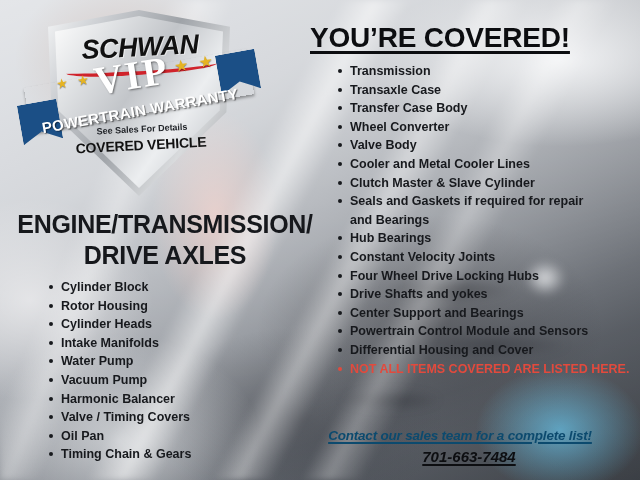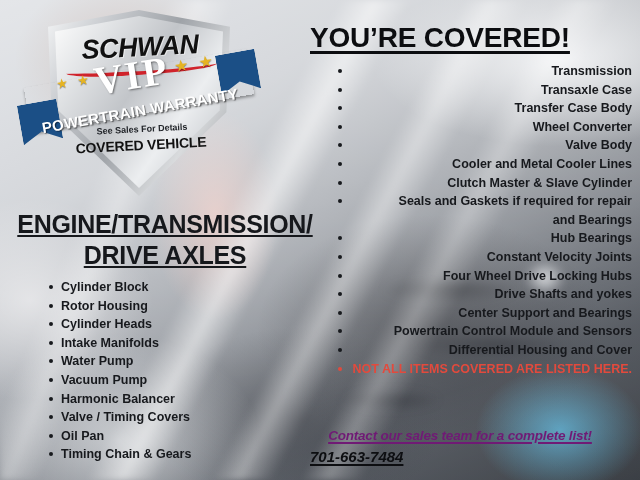--- a/index.html
+++ b/index.html
@@ -109,21 +109,21 @@
   .cv{
     position:absolute;left:36px;top:131px;width:166px;text-align:center;
     font-size:14px;font-weight:bold;color:#111;letter-spacing:-.2px;
     transform:rotate(-3deg);
   }
 
   
   .h-left{
     position:absolute;left:6px;top:209px;width:318px;
     text-align:center;font-size:25px;font-weight:bold;color:#16181c;
-    line-height:31px;letter-spacing:-.3px;text-decoration:underline;
+    line-height:31px;letter-spacing:-.3px;
   }
   .h-right{
     position:absolute;left:310px;top:22px;width:296px;
     text-align:left;font-size:28px;font-weight:bold;color:#0c0d10;
     letter-spacing:-.2px;
   }
   .h-right u{text-decoration-thickness:3px;text-underline-offset:4px;}
 
   
   ul.plist{list-style:none;margin:0;padding:0;}
@@ -135,31 +135,31 @@
   ul.plist li::before{
     content:"";position:absolute;left:1px;top:7px;
     width:4px;height:4px;border-radius:50%;background:#17191d;
   }
   ul.plist li.cont::before{display:none;}
   ul.plist li.warn{color:#e24a3d;}
   ul.plist li.warn::before{background:#e24a3d;}
 
   .list-left{position:absolute;left:48px;top:278px;width:265px;}
   .list-right{position:absolute;left:337px;top:62px;width:295px;}
-  .list-right li{line-height:18.1px;text-align:right;}
+  .list-right li{line-height:18.1px;}
 
   
   .cta{
     position:absolute;left:310px;top:428px;width:300px;text-align:center;
-    font-size:13.5px;font-weight:bold;font-style:italic;color:#701a75;
+    font-size:13.5px;font-weight:bold;font-style:italic;color:#0c4a6e;
     letter-spacing:-.2px;
   }
   .cta u{text-decoration-thickness:1.6px;text-underline-offset:2px;}
   .phone{
-    position:absolute;left:310px;top:448px;width:300px;text-align:left;
+    position:absolute;left:319px;top:448px;width:300px;text-align:center;
     font-size:15px;font-weight:bold;font-style:italic;color:#0d0e11;
   }
   .phone u{text-decoration-thickness:1.6px;text-underline-offset:2px;}
 </style>
 </head>
 <body>
 
 <div id="stage">
 
   <div class="bg-base"></div>

